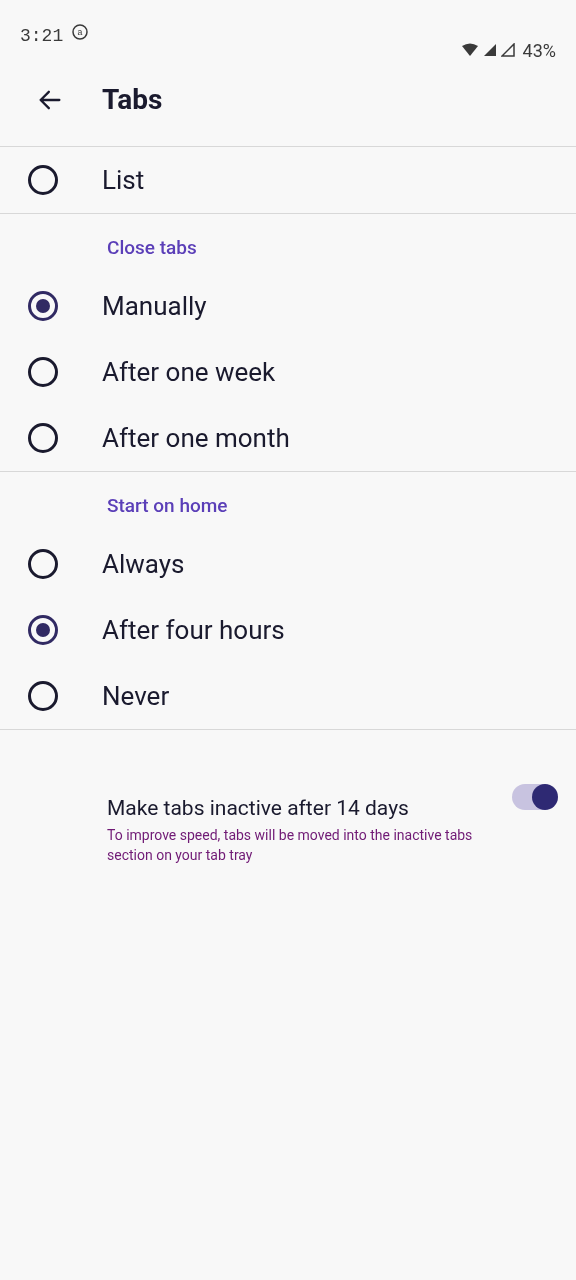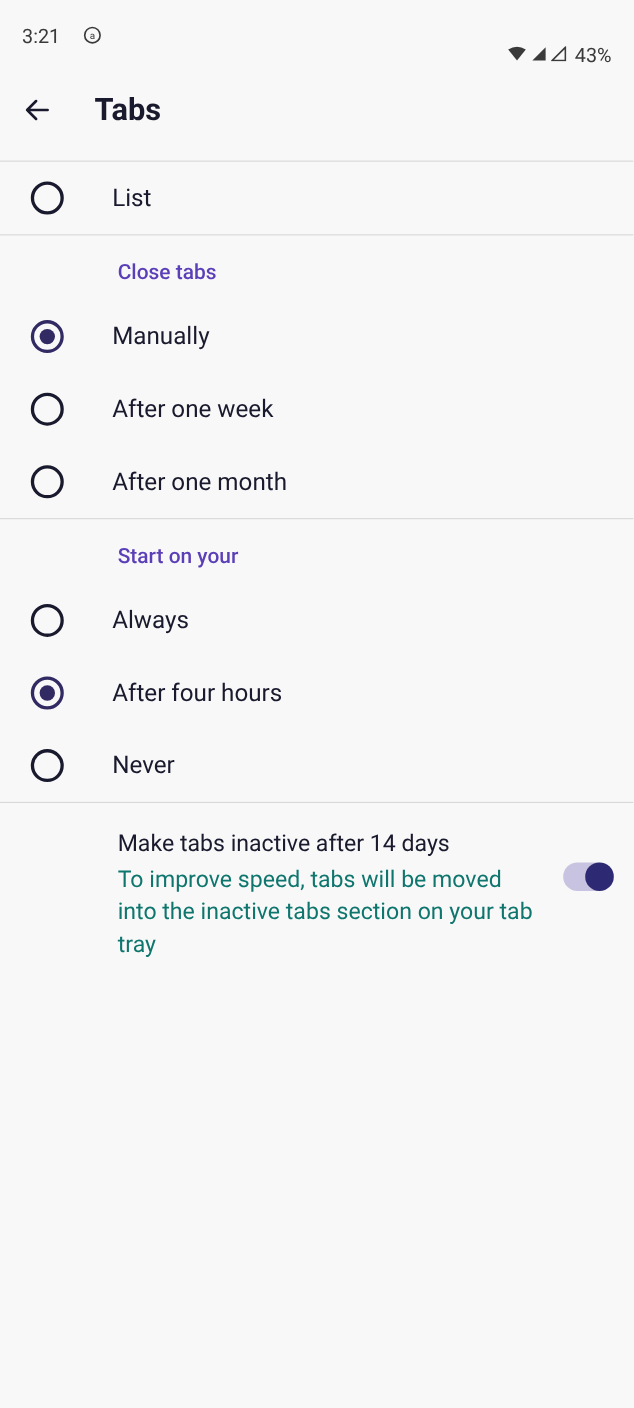--- a/index.html
+++ b/index.html
@@ -12,26 +12,26 @@
       overflow: hidden;
     }
     .status-bar {
       display: flex;
       justify-content: space-between;
       align-items: center;
       padding: 8px 20px 4px;
       font-size: 18px;
       color: #3a3a3a;
     }
-    .status-left { display: flex; align-items: flex-start; gap: 20px; }
+    .status-left { display: flex; align-items: flex-end; gap: 8px; font-family: Liberation Mono, monospace; }
     .status-right { display: flex; align-items: center; gap: 4px; margin-top: 32px; }
     .app-bar {
       display: flex;
       align-items: center;
-      padding: 18px 20px 30px;
+      padding: 18px 36px 30px;
       gap: 38px;
       text-align: center;
     }
     .back-arrow {
       width: 28px;
       height: 28px;
       display: flex;
       align-items: center;
       justify-content: center;
       cursor: pointer;
@@ -74,40 +74,41 @@
     .radio-outer.selected {
       border-color: #312a63;
     }
     .radio-inner {
       width: 14px;
       height: 14px;
       background: #312a63;
       border-radius: 50%;
     }
     .radio-label {
-      font-size: 22px;
+      font-size: 26px;
       color: #1a1a2e;
     }
     .toggle-row {
       display: flex;
       align-items: flex-start;
       padding: 26px 20px 18px 107px;
       gap: 20px;
     }
     .toggle-text {
       flex: 1;
     }
     .toggle-title {
       font-size: 21px;
       color: #1a1a2e;
       margin-bottom: 6px;
+      margin-top: 40px;
     }
     .toggle-desc {
-      font-size: 21px;
-      color: #0f766e;
+      font-size: 14px;
+      color: #701a75;
       line-height: 1.4;
     }
     .toggle-switch {
       width: 44px;
       height: 26px;
       background: #c8c3e0;
       border-radius: 13px;
       position: relative;
       flex-shrink: 0;
       margin-top: 28px;
@@ -193,21 +194,21 @@
   </div>
   <div class="radio-row">
     <div class="radio-outer"></div>
     <div class="radio-label">After one month</div>
   </div>
 </div>
 
 <div class="divider"></div>
 
 <div class="section">
-  <div class="section-header">Start on your</div>
+  <div class="section-header">Start on home</div>
   <div class="radio-row">
     <div class="radio-outer"></div>
     <div class="radio-label">Always</div>
   </div>
   <div class="radio-row">
     <div class="radio-outer selected">
         <div class="radio-inner"></div>
       </div>
     <div class="radio-label">After four hours</div>
   </div>

